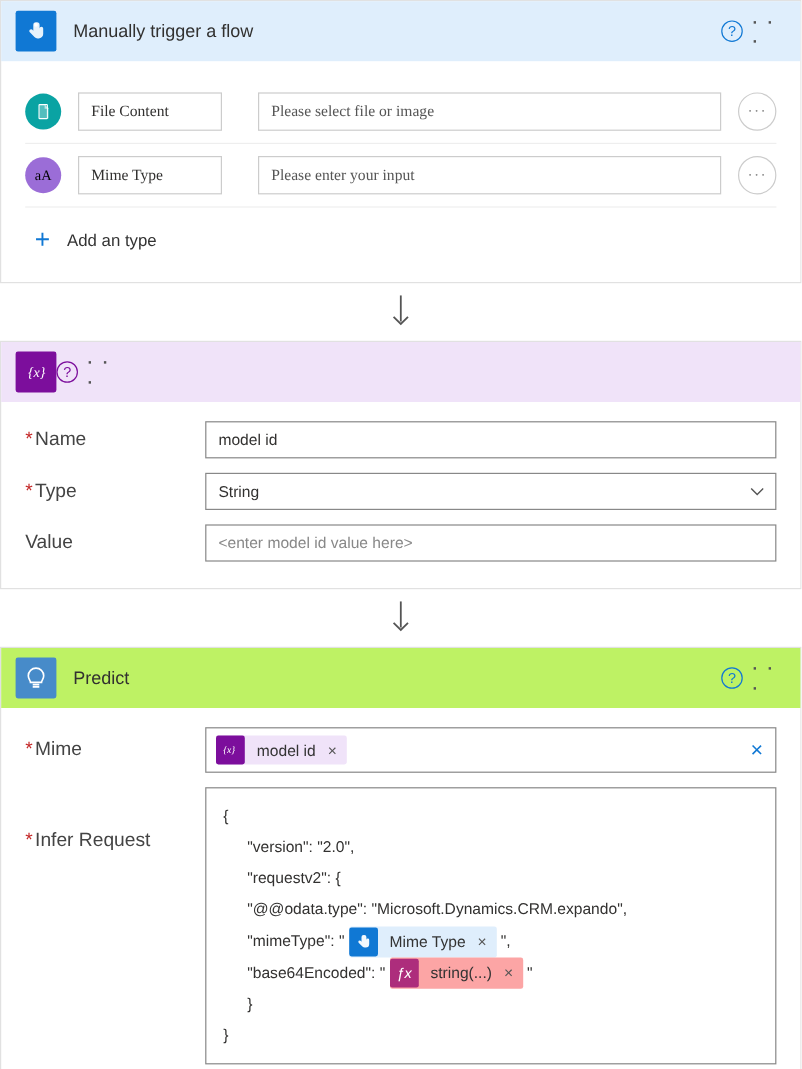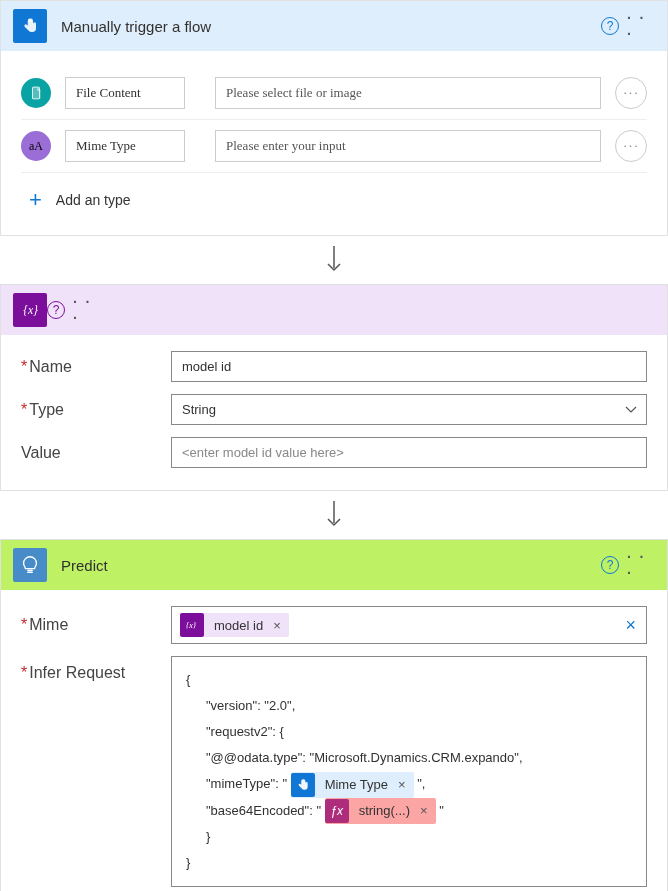--- a/index.html
+++ b/index.html
@@ -44,21 +44,21 @@
 .token .tk-x { padding: 0 8px 0 0; color: #555; cursor: pointer; }
 .clear-x { position: absolute; right: 10px; color: #1078d4; font-size: 18px; cursor: pointer; }
 .token-blue { background: #dfeefc; }
 .token-blue .tk-icon { background: #1078d4; }
 .token-pink { background: #fca5a5; }
 .token-pink .tk-icon { background: #ad2d7c; color: #fff; font-style: italic; font-size: 12px; }
 .json-box { flex: 1; border: 1px solid #888; padding: 10px 14px; font-size: 13px; line-height: 2; color: #323130; }
 .json-box .ln { white-space: nowrap; }
 .ind1 { padding-left: 20px; }
 .form-row.top { align-items: flex-start; }
-.form-row.top .form-label { padding-top: 8px; }
+.form-row.top .form-label { padding-top: 8px; margin-top: 28px; }
 .pad-bottom { padding-bottom: 16px; }
 </style>
 </head>
 <body>
 
 <div class="card">
   <div class="header hdr-blue">
     <div class="icon-box icon-trigger">
       <svg width="18" height="18" viewBox="0 0 24 24">
           <path fill="#fff" d="M12 2a3 3 0 0 0-3 3v6.5l-1.3-1.3a2 2 0 0 0-2.8 2.8l5.4 5.4A5 5 0 0 0 13.8 20H15a5 5 0 0 0 5-5V9a2 2 0 0 0-4 0V5a3 3 0 0 0-3-3z" opacity="0.9"></path>

